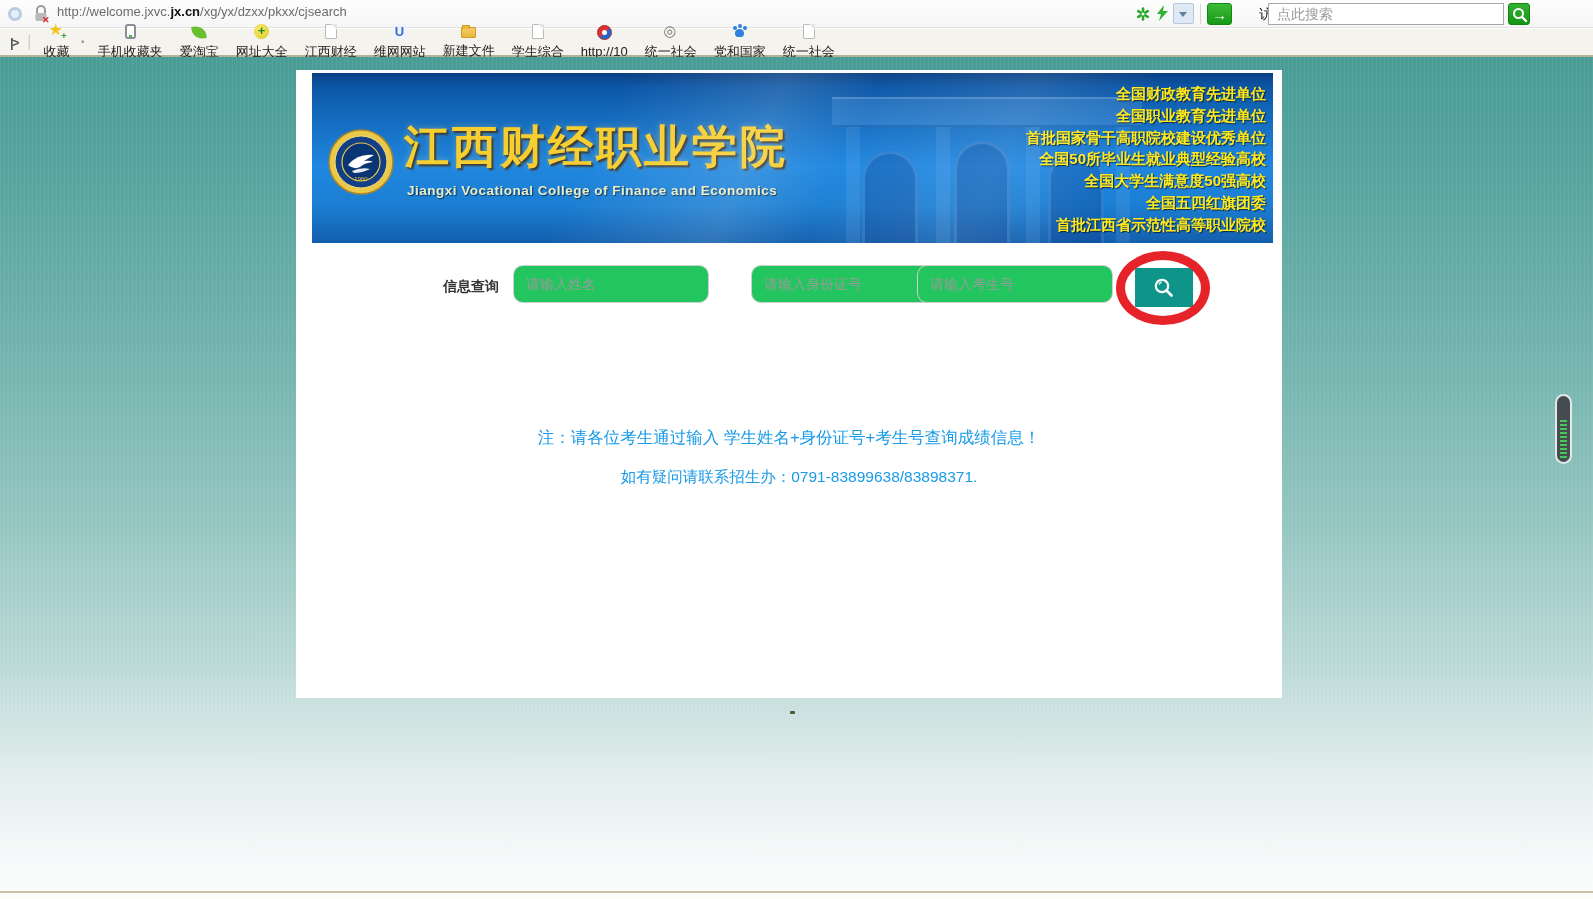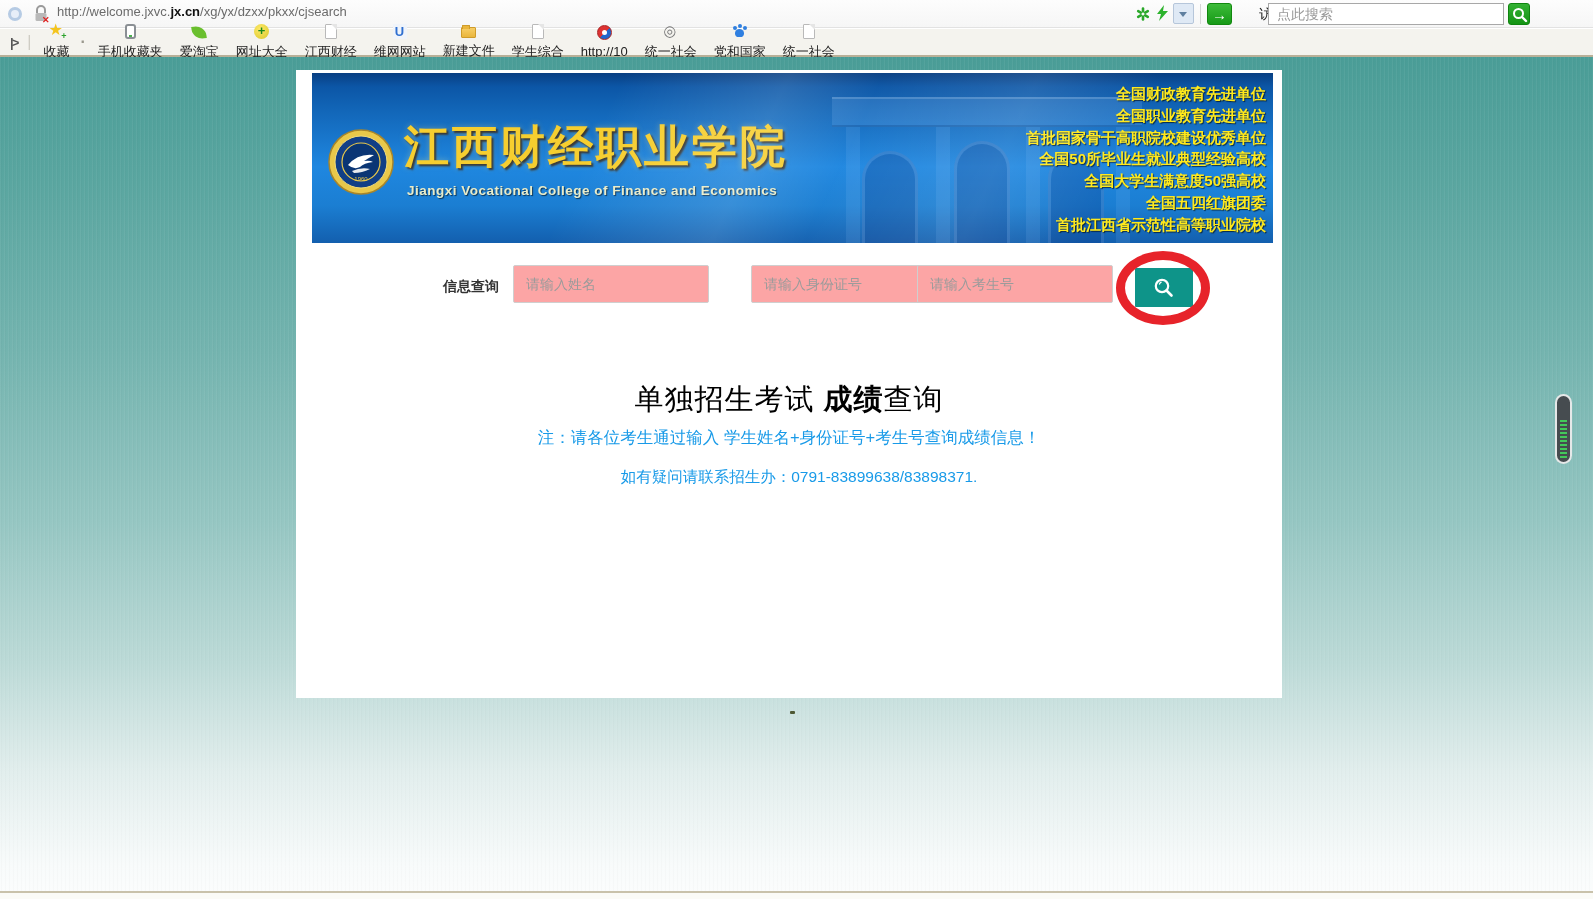--- a/index.html
+++ b/index.html
@@ -94,22 +94,22 @@
   .college-name { position:absolute; left:92px; top:44px; font-size:45px; font-weight:bold; color:#f6ce2f;
                   letter-spacing:3px; text-shadow:2px 2px 2px rgba(60,30,0,0.75), 0 0 6px rgba(255,230,120,0.35); white-space:nowrap; }
   .college-en { position:absolute; left:95px; top:110px; font-size:13.5px; font-weight:bold; color:#e9ecc9;
                 letter-spacing:0.5px; text-shadow:1px 1px 1px rgba(0,0,0,0.6); white-space:nowrap; }
   .accolades { position:absolute; right:7px; top:10px; text-align:right; }
   .accolades div { font-size:15px; font-weight:bold; color:#ffe91c; line-height:21.8px;
                    text-shadow:1px 1px 1px rgba(0,0,0,0.65); white-space:nowrap; }
 
   
   .q-label { position:absolute; left:147px; top:208px; font-size:14px; font-weight:bold; color:#333; }
-  .q-input { position:absolute; top:195px; width:196px; height:38px; border:1px solid #cfcfcf; border-radius:2px;
-             font-size:14px; padding:5px 12px; color:#333; background:#fca5a5; }
+  .q-input { position:absolute; top:195px; width:196px; height:38px; border:1px solid #cfcfcf; border-radius:10px;
+             font-size:14px; padding:5px 12px; color:#333; background:#22c55e; }
   .q-input::placeholder { color:#9b9b9b; }
   .q-input.n1 { left:217px; } .q-input.n2 { left:419px;margin-left:36px; } .q-input.n3 { left:621px; }
   .q-btn { position:absolute; left:839px; top:198px; width:58px; height:39px; background:#0e9489; border:none;
            border-radius:1px; cursor:pointer; display:flex; align-items:center; justify-content:center; }
   .red-ellipse { position:absolute; left:820px; top:181px; width:94px; height:74px; border:9px solid #e7232a;
                  border-radius:50%; pointer-events:none; }
 
   
   .headline { position:absolute; left:0; top:310px; width:100%; text-align:center; font-size:29px; color:#000;
               letter-spacing:1px; }
@@ -284,21 +284,20 @@
       <input class="q-input n3" placeholder="请输入考生号" style="">
       <button class="q-btn">
         <svg width="26" height="26" viewBox="0 0 26 26">
           <circle cx="11" cy="11" r="6.2" fill="none" stroke="#fff" stroke-width="2.2"></circle>
           <path d="M8.5 9 a3.4 3.4 0 0 1 1.6 -1.8" fill="none" stroke="#fff" stroke-width="1.4" stroke-linecap="round"></path>
           <line x1="15.5" y1="15.5" x2="20.5" y2="20.5" stroke="#fff" stroke-width="2.6" stroke-linecap="round"></line>
         </svg>
       </button>
       <div class="red-ellipse"></div>
 
-      <div class="headline"><span>单独招生考试 </span><b>成绩</b><span>查询</span></div>
       <div class="note-line">注：请各位考生通过输入 学生姓名+身份证号+考生号查询成绩信息！</div>
       <div class="contact-line">如有疑问请联系招生办：0791-83899638/83898371.</div>
     </div>
 
     <div class="tiny-dot"></div>
 
     <div class="scroll-pill">
       <div class="stripes"></div>
     </div>
   </div>

